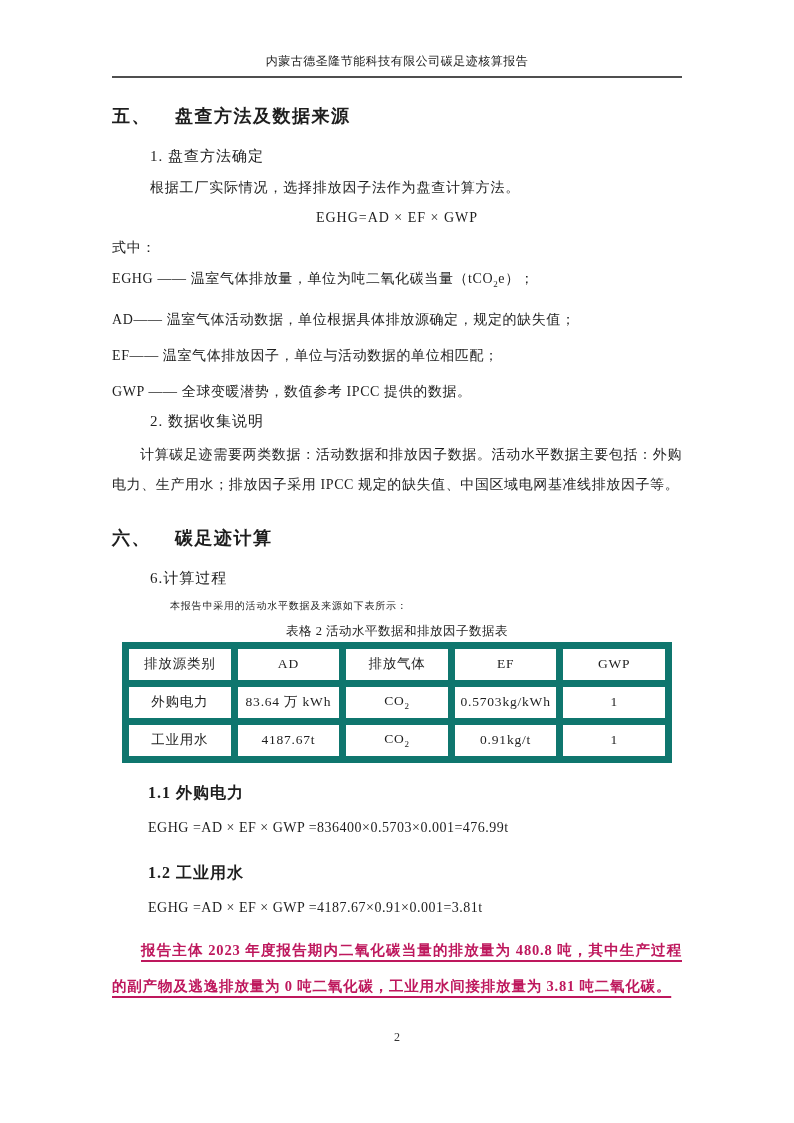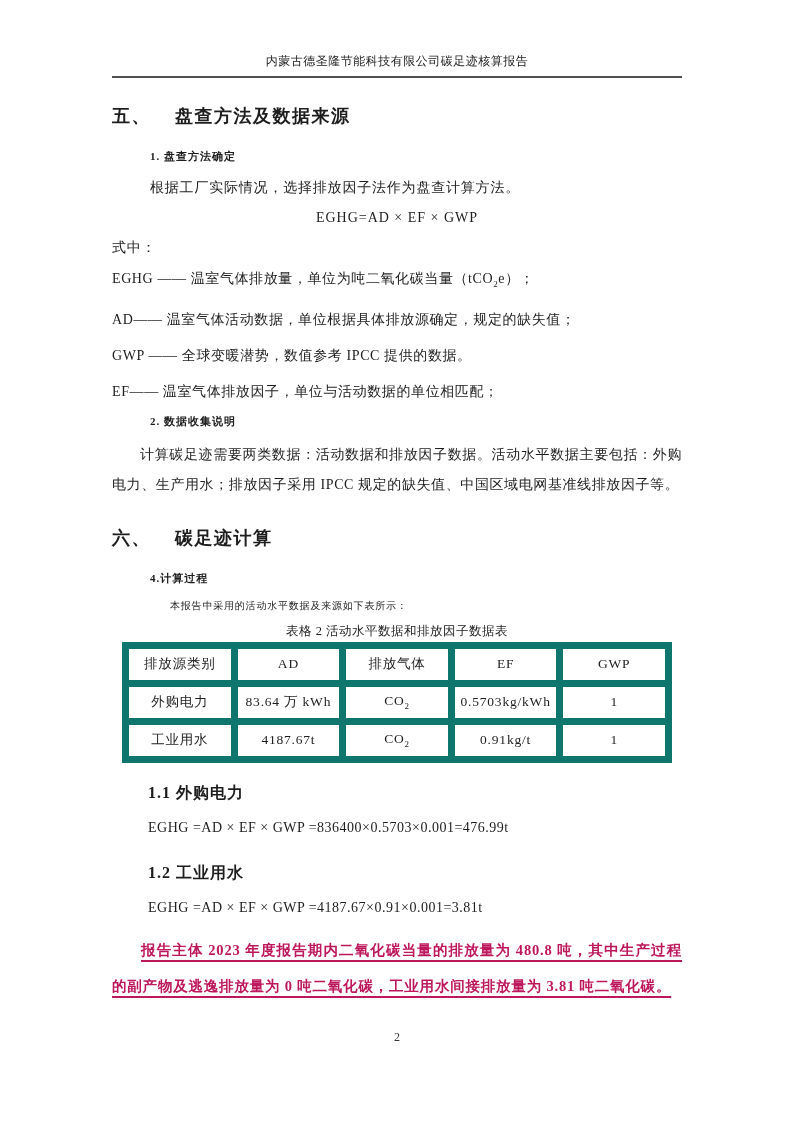--- a/index.html
+++ b/index.html
@@ -28,22 +28,22 @@
     display: flex;
     align-items: baseline;
     gap: 24px;
     font-size: 18px;
     font-weight: bold;
     letter-spacing: 1.5px;
     line-height: 24px;
     margin: 26px 0 0 0;
   }
   .h-sub {
-    font-size: 11px;
-    font-weight: bold;
+    font-size: 15px;
+    font-weight: normal;
     letter-spacing: 1px;
     line-height: 20px;
     margin: 18px 0 0 38px;
   }
   .h-sub.mt2 { margin-top: 8px; }
   .h-sub3 {
     font-size: 16px;
     font-weight: bold;
     letter-spacing: 1px;
     line-height: 20px;
@@ -165,34 +165,34 @@
   <p class="p-method">根据工厂实际情况，选择排放因子法作为盘查计算方法。</p>
 
   <p class="p-formula-center">EGHG=AD × EF × GWP</p>
 
   <p class="p-where">式中：</p>
 
   <p class="p-def first"><span>EGHG —— 温室气体排放量，单位为吨二氧化碳当量（tCO</span><sub>2</sub><span>e）；</span></p>
 
   <p class="p-def">AD—— 温室气体活动数据，单位根据具体排放源确定，规定的缺失值；</p>
 
+  <p class="p-def">EF—— 温室气体排放因子，单位与活动数据的单位相匹配；</p>
+
   <p class="p-def">GWP —— 全球变暖潜势，数值参考 IPCC 提供的数据。</p>
-
-  <p class="p-def">EF—— 温室气体排放因子，单位与活动数据的单位相匹配；</p>
 
   <div class="h-sub mt2">2. 数据收集说明</div>
 
   <p class="p-body3">计算碳足迹需要两类数据：活动数据和排放因子数据。活动水平数据主要包括：外购电力、生产用水；排放因子采用 IPCC 规定的缺失值、中国区域电网基准线排放因子等。</p>
 
   <div class="h-sec">
     <span>六、</span>
     <span>碳足迹计算</span>
   </div>
 
-  <div class="h-sub">4.计算过程</div>
+  <div class="h-sub">6.计算过程</div>
 
   <p class="p-intro">本报告中采用的活动水平数据及来源如下表所示：</p>
 
   <div class="tbl-caption">表格 2 活动水平数据和排放因子数据表</div>
 
   <table class="data-table">
     <thead>
       <tr>
         <th>排放源类别</th>
         <th>AD</th>

